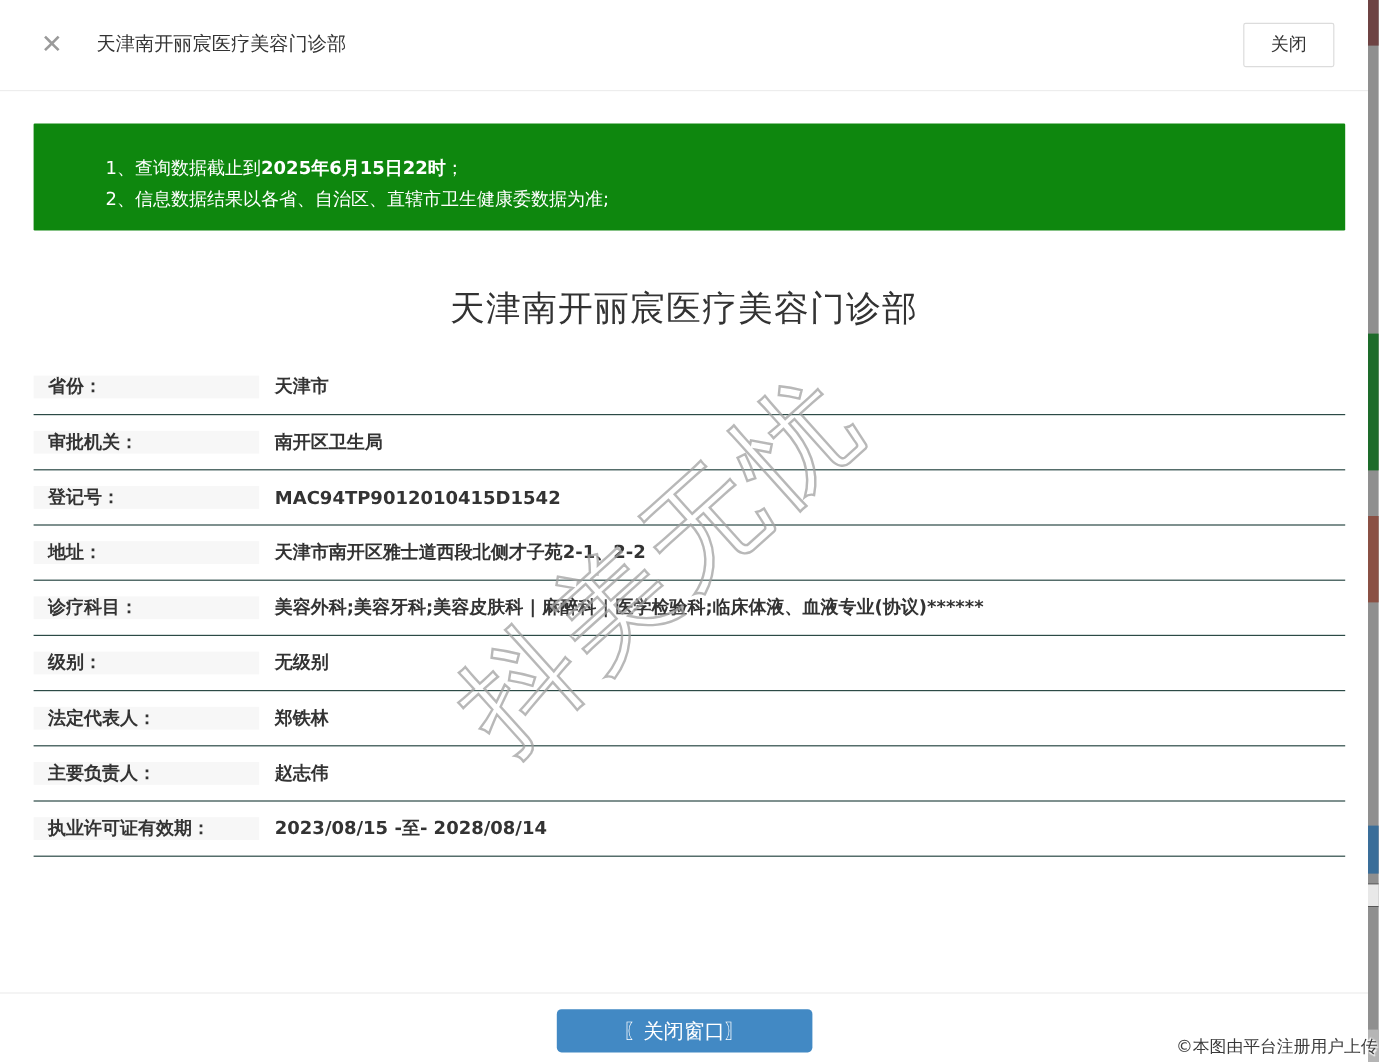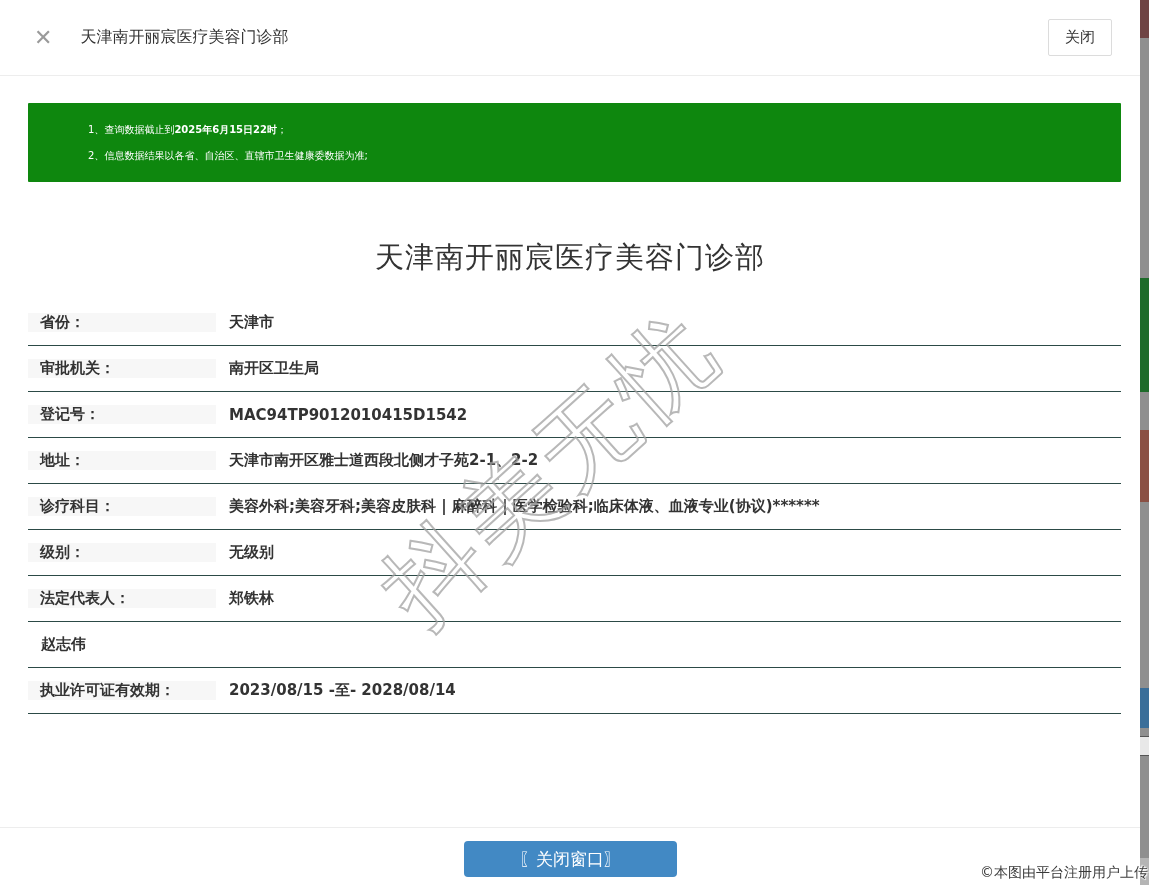--- a/index.html
+++ b/index.html
@@ -17,31 +17,31 @@
   }
   .topbar .x-icon{
     margin-left:34px;font-size:22px;color:#9a9a9a;line-height:1;
     cursor:pointer;user-select:none;
   }
   .topbar .win-title{
     margin-left:28px;font-size:16px;color:#333;
   }
   .topbar .close-btn{
     position:absolute;right:28px;top:19px;
-    width:64px;height:37px;box-sizing:border-box;
+    width:76px;height:37px;box-sizing:border-box;
     background:#fff;border:1px solid #dcdcdc;border-radius:2px;
     font-size:15px;color:#333;display:flex;align-items:center;justify-content:center;
     cursor:pointer;
   }
   
   .notice{
     position:absolute;top:103px;left:28px;width:1093px;box-sizing:border-box;
     background:#0e870e;color:#fff;
-    padding:14px 20px 13px 60px;
-    font-size:10px;line-height:26px;border-radius:1px;
+    padding:24px 20px 13px 60px;
+    font-size:15px;line-height:26px;border-radius:1px;
   }
   .notice .ln{white-space:nowrap;}
   .notice b{font-weight:bold;}
   
   .main-title{
     position:absolute;top:238px;left:0;width:1140px;
     text-align:center;font-size:29px;font-weight:400;color:#333;
     letter-spacing:1px;
   }
   
@@ -138,20 +138,21 @@
   </div>
   <div class="row">
     <div class="cell-label">级别：</div>
     <div class="cell-value">无级别</div>
   </div>
   <div class="row">
     <div class="cell-label">法定代表人：</div>
     <div class="cell-value">郑铁林</div>
   </div>
   <div class="row">
+    <div class="cell-label">主要负责人：</div>
     <div class="cell-value">赵志伟</div>
   </div>
   <div class="row">
     <div class="cell-label">执业许可证有效期：</div>
     <div class="cell-value">2023/08/15 -至- 2028/08/14</div>
   </div>
 </div>
 
 <div class="watermark">抖美无忧</div>
 

